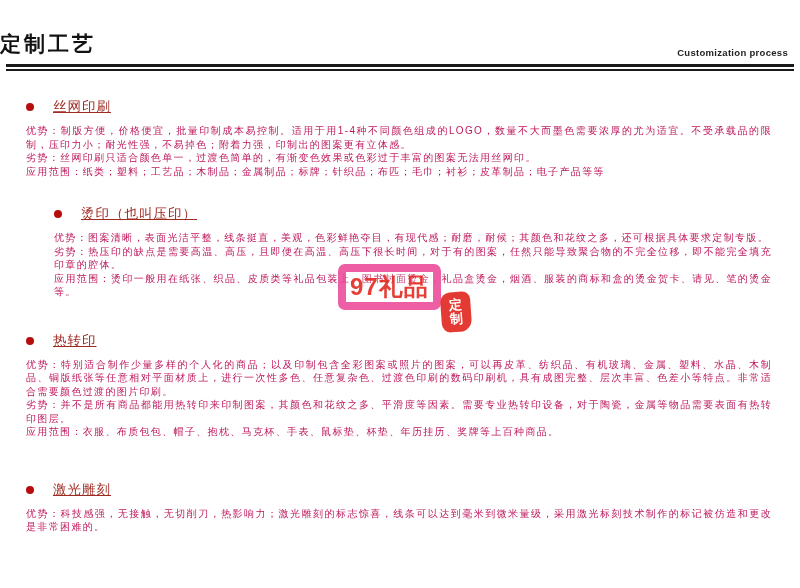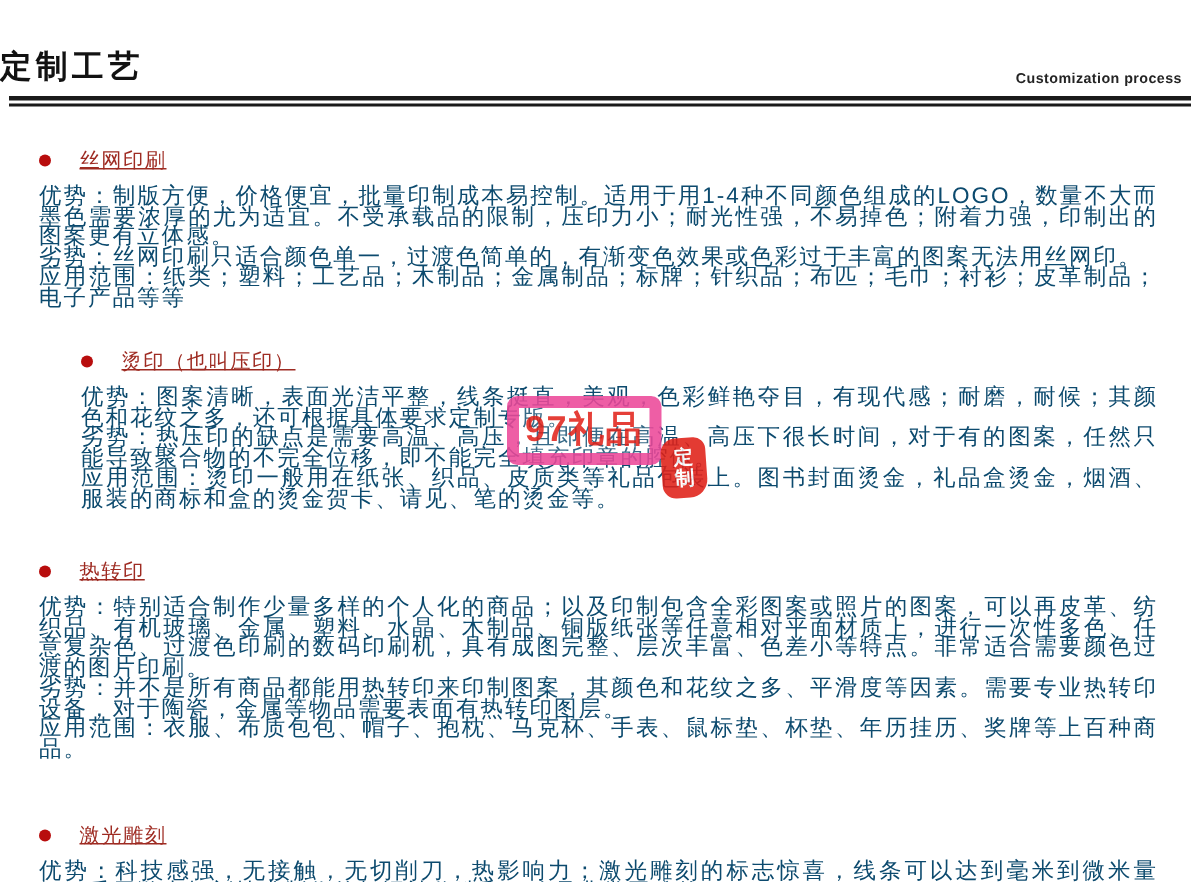--- a/index.html
+++ b/index.html
@@ -38,22 +38,22 @@
   .bullet {
     width:8px; height:8px; border-radius:50%;
     background:#b80d0d; flex:0 0 auto;
   }
   .section-title {
     font-size:13.5px; color:#9e2b22;
     text-decoration:underline; letter-spacing:1px;
   }
   .para {
     margin:0;
-    font-size:15px; line-height:13.5px;
-    color:#0c4a6e; letter-spacing:1.35px;
+    font-size:10px; line-height:13.5px;
+    color:#be185d; letter-spacing:1.35px;
     text-align:justify;
   }
   
   .watermark { position:absolute; left:338px; top:264px; opacity:0.88; pointer-events:none; }
   .wm-box {
     display:inline-block;
     border:8px solid #ec4899; border-radius:7px;
     color:#e2251d; background:rgba(255,255,255,0.2);
     font-size:24px; font-weight:bold; line-height:30px;
     padding:0 4px; letter-spacing:1px;

